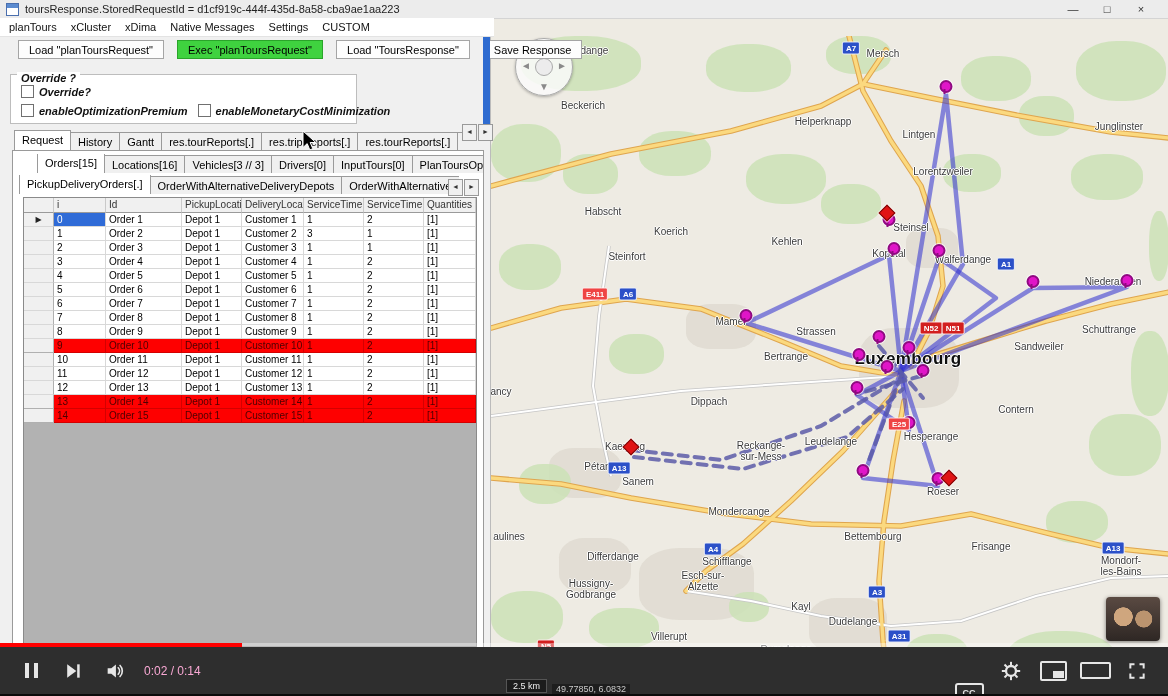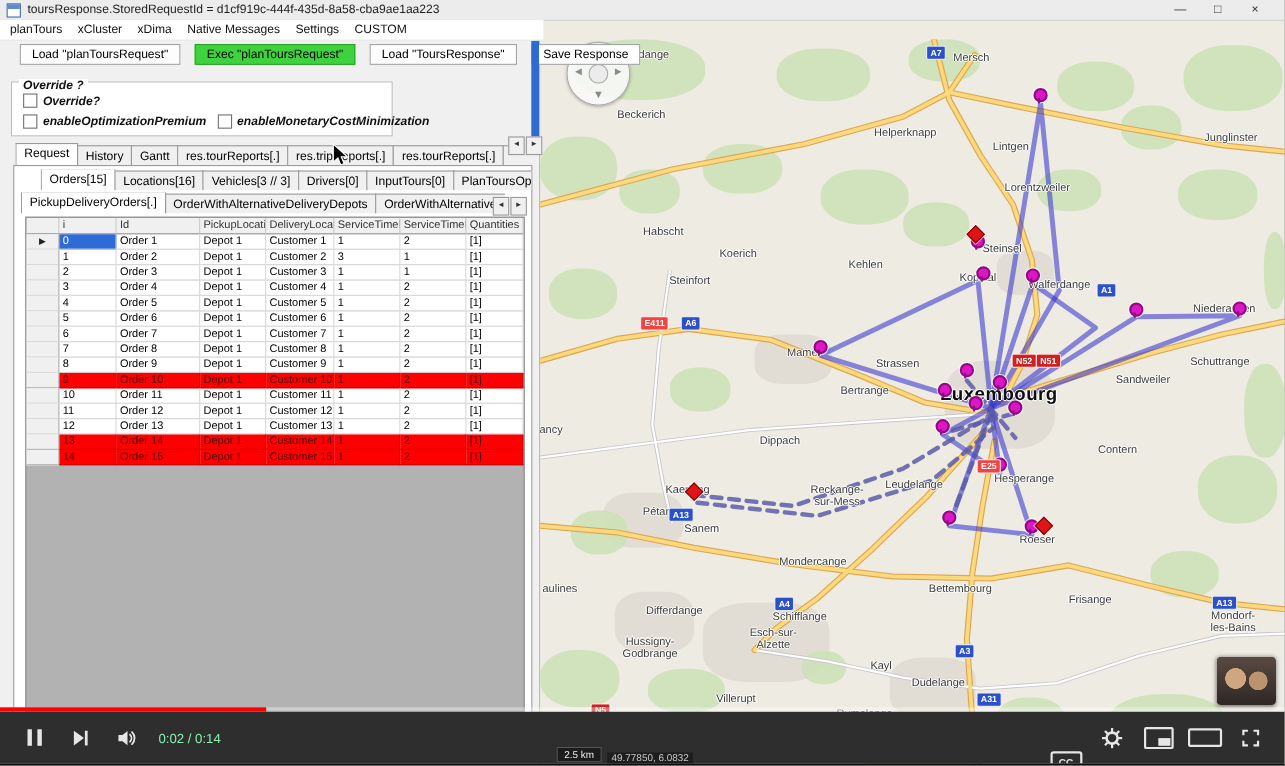--- a/index.html
+++ b/index.html
@@ -77,21 +77,21 @@
   .ca{position:absolute;font-size:10px;color:#8a8a8a;line-height:10px;cursor:pointer;}
   .ca-u{left:23px;top:3px;} .ca-d{left:23px;bottom:3px;} .ca-l{left:5px;top:22px;} .ca-r{right:5px;top:22px;}
   .ccenter{position:absolute;left:19px;top:19px;width:16px;height:16px;border-radius:50%;border:1px solid #aaa;background:#ececec;}
 
   
   .progress{position:absolute;left:0;right:0;top:643px;height:4px;background:rgba(255,255,255,.38);z-index:40;cursor:pointer;}
   .played{width:242px;height:100%;background:#f00;}
   .controls{position:absolute;left:0;right:0;top:647px;height:47px;background:#2e2e2e;z-index:39;display:flex;align-items:center;padding:0 10px;}
   .ybtn{width:42px;height:40px;display:flex;align-items:center;justify-content:center;gap:5px;background:none;border:none;cursor:pointer;padding:0;}
   .pbar{width:4px;height:15px;background:#e6e6e6;}
-  .time{font-size:12px;color:#86efac;margin-left:8px;white-space:nowrap;}
+  .time{font-size:12px;color:#f9a8d4;margin-left:8px;white-space:nowrap;}
   .rgroup{margin-left:auto;display:flex;align-items:center;}
   .cc-box{width:25px;height:16px;border:2px solid #e6e6e6;border-radius:3px;font-size:9px;font-weight:bold;color:#e6e6e6;display:flex;align-items:center;justify-content:center;margin-top:44px;}
   .mini-box{position:relative;width:23px;height:16px;border:2px solid #e6e6e6;border-radius:2px;}
   .mini-box::after{content:"";position:absolute;right:1px;bottom:1px;width:11px;height:7px;background:#e6e6e6;}
   .theater-box{width:27px;height:13px;border:2px solid #e6e6e6;border-radius:2px;}
   .bottomstrip{position:absolute;left:0;right:0;top:694px;height:2px;background:#0a0a0a;z-index:41;}
   .scalebox{position:absolute;left:506px;top:679px;z-index:45;background:#1c1c1c;color:#eee;font-size:9px;padding:1px 6px;border:1px solid #555;}
   .coords{position:absolute;left:552px;top:684px;z-index:45;color:#c9c9c9;font-size:9px;background:rgba(25,25,25,.75);padding:0 4px;}
   .webcam{position:absolute;left:1106px;top:597px;width:54px;height:44px;z-index:30;border-radius:4px;box-shadow:0 1px 4px rgba(0,0,0,.5);
     background:radial-gradient(circle at 32% 45%,#cfa67e 0 21%,rgba(0,0,0,0) 22%),radial-gradient(circle at 70% 50%,#bb946f 0 19%,rgba(0,0,0,0) 20%),linear-gradient(#5a4a42,#2e2724);}

